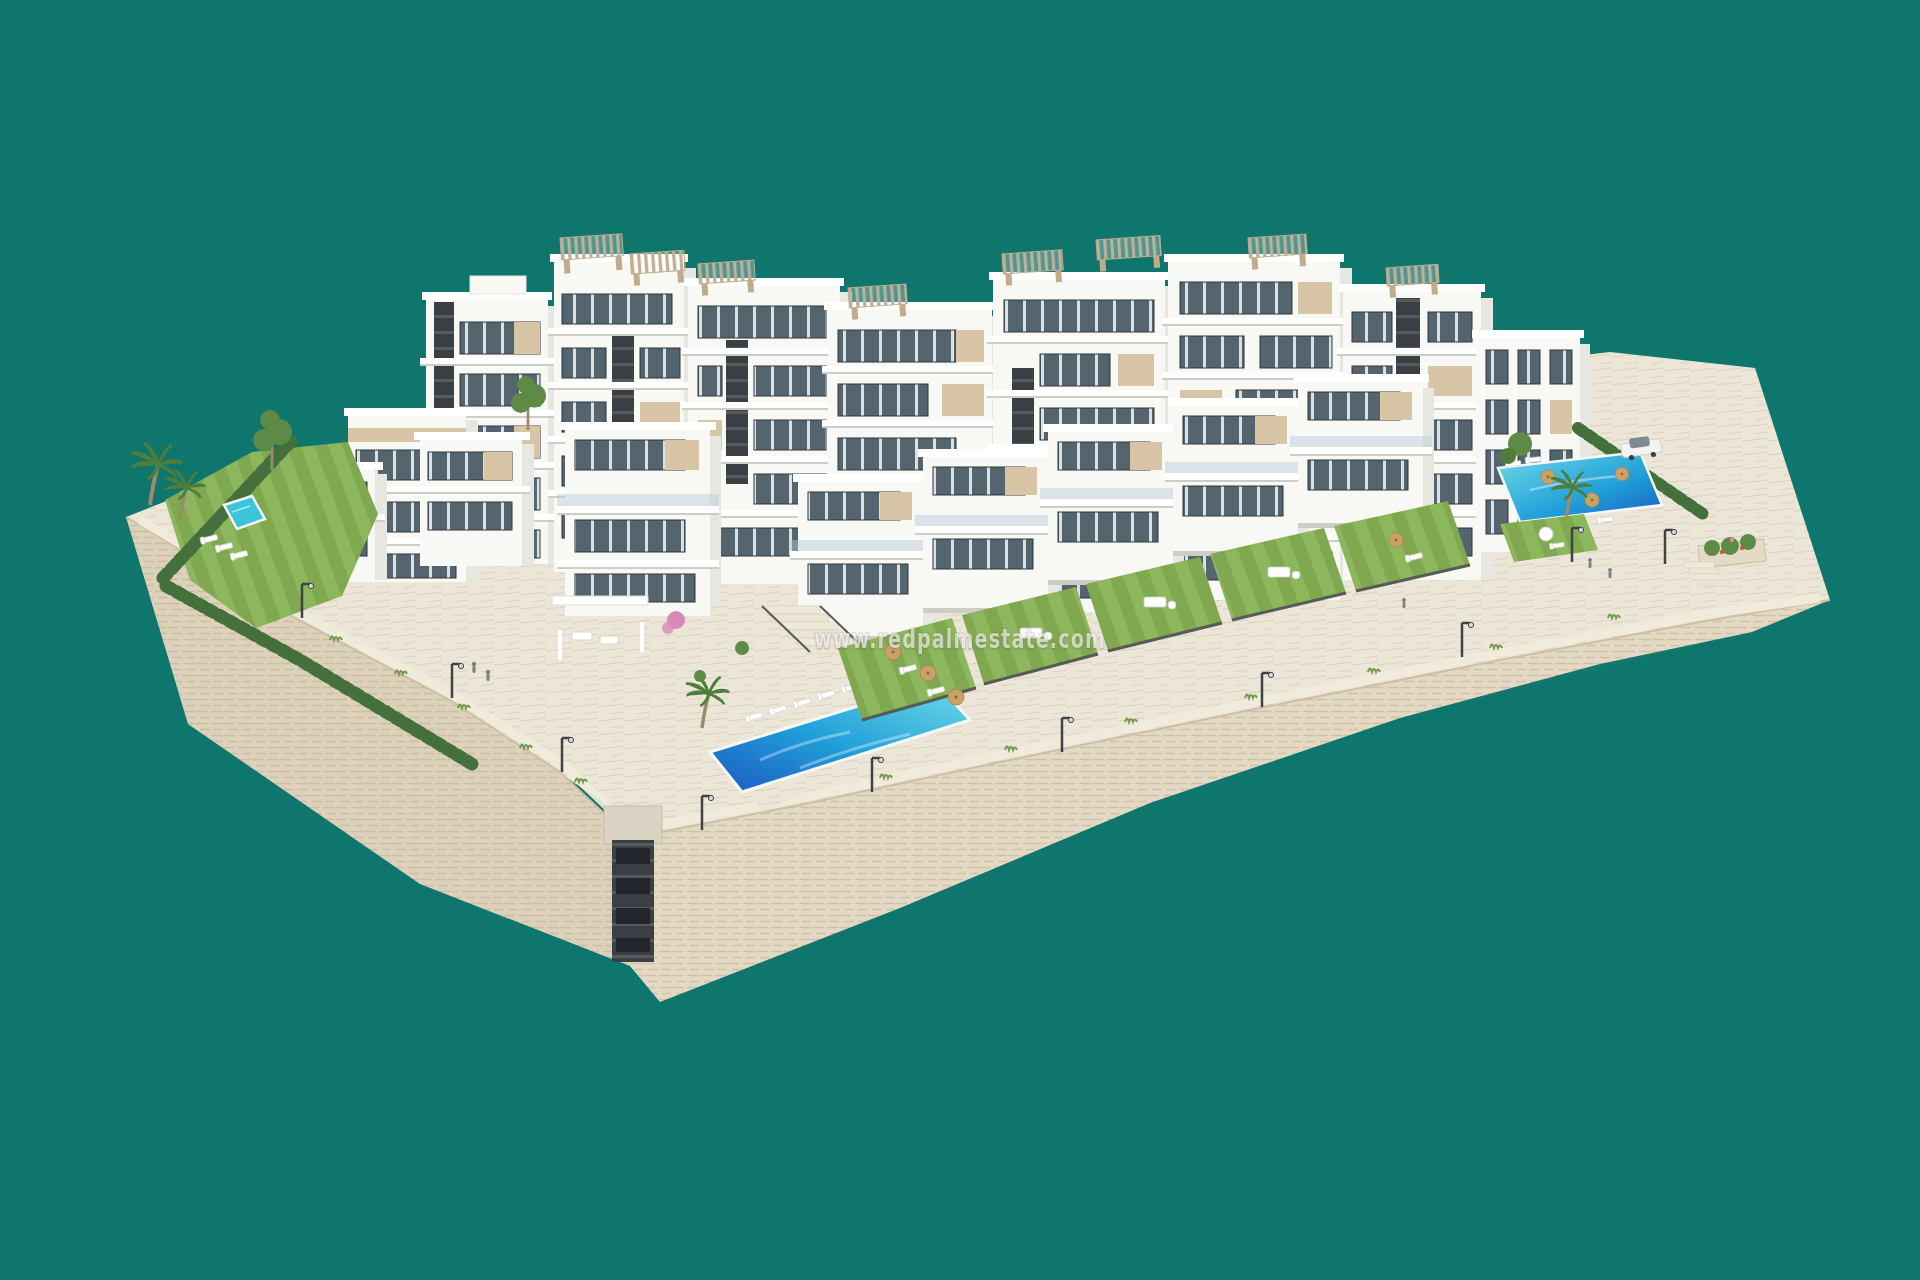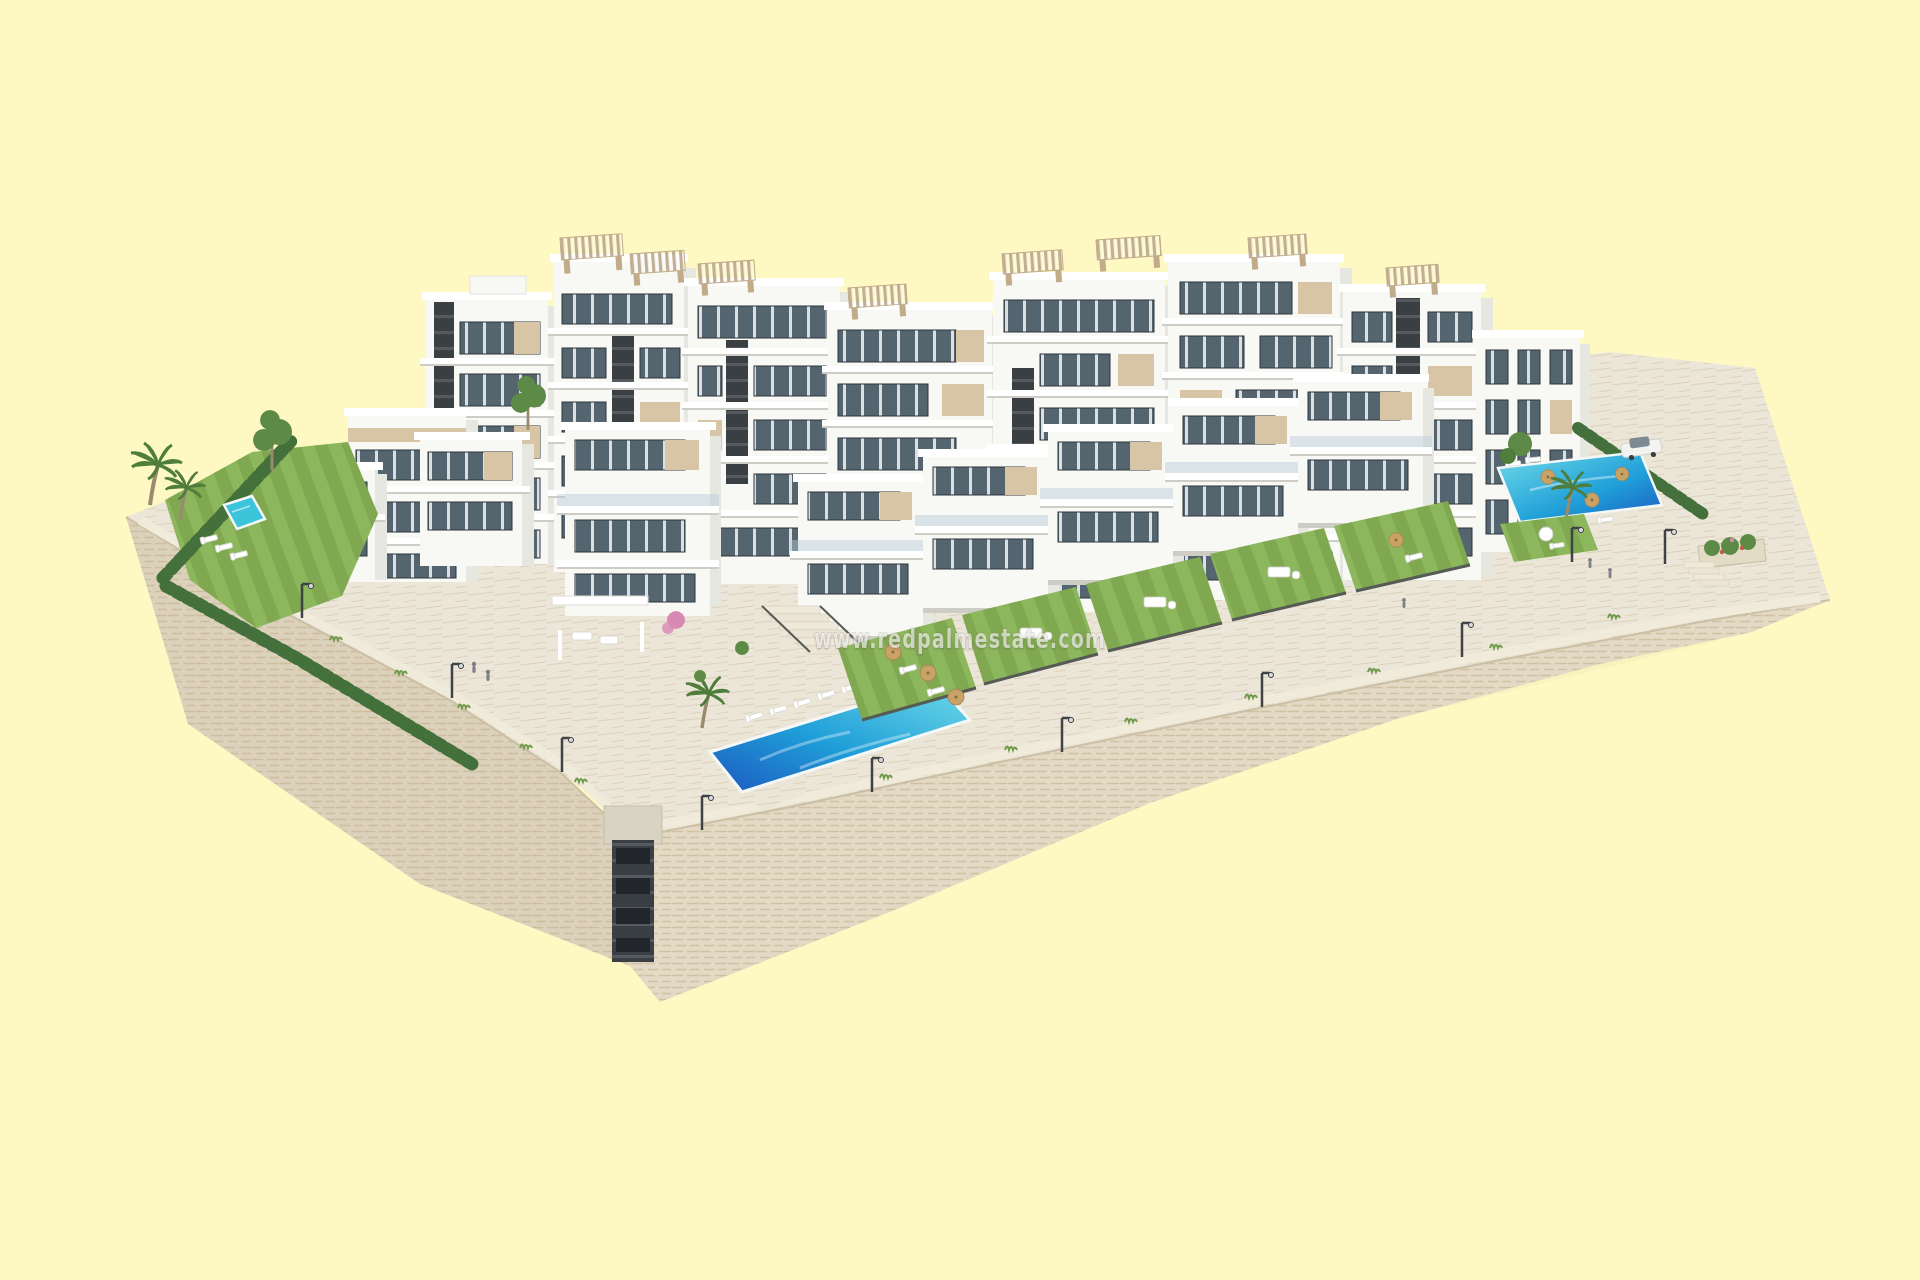--- a/index.html
+++ b/index.html
@@ -1,17 +1,17 @@
 <!DOCTYPE html>
 <html style="--stone: #e8dfca; --stone-line: #d4c6a8; --pave: #ece6d8; --pave-line: #dcd2bd; --lawn: #7fa850; --lawn-light: #8cb75c; --hedge: #44703b; --bush: #5d8a46; --palm: #4f7d3c; --trunk: #9b8a6e; --building-front: #f8f8f5; --building-side: #e7e7e2; --building-parapet: #ffffff; --slab-shadow: #cdcdc6; --beige: #d8c5a6; --beige-dark: #c1ab88; --core-dark: #3a3f44; --window-frame: #2f363d; --glass: #55656f; --railing-glass: #b6cdd9; --pergola: #c0ae97; --pool-deep: #1d59c0; --pool-mid: #1f9ed8; --pool-light: #70dce8; --pool-small: #3cc5da; --pool-edge: #f4f8f8; --umbrella: #c9a265; --car-body: #f3f3f1; --car-glass: #7d8a94; --flower-pink: #d98ab4; --flower-red: #c8584a; --lamp: #3f4347; --fence: #565b55; --tuft: #6f9a4a; --figure: #7c8186;"><head>
 <meta charset="utf-8">
 <style>
   html,body{margin:0;padding:0;background:#ffffff;}
   body{width:1920px;height:1280px;overflow:hidden;font-family:"DejaVu Sans","Liberation Sans",sans-serif;}
-  .canvas{position:relative;width:1920px;height:1280px;background:#fef9c3;}
+  .canvas{position:relative;width:1920px;height:1280px;background:#0f766e;}
   svg{position:absolute;left:0;top:0;}
 
   
   .f-stone{fill:var(--stone)}
   .f-stoneline{stroke:var(--stone-line)}
   .f-pave{fill:var(--pave)}
   .f-paveline{stroke:var(--pave-line)}
   .f-lawn{fill:var(--lawn)}
   .f-lawnlight{fill:var(--lawn-light)}
   .f-hedge{stroke:var(--hedge)}

